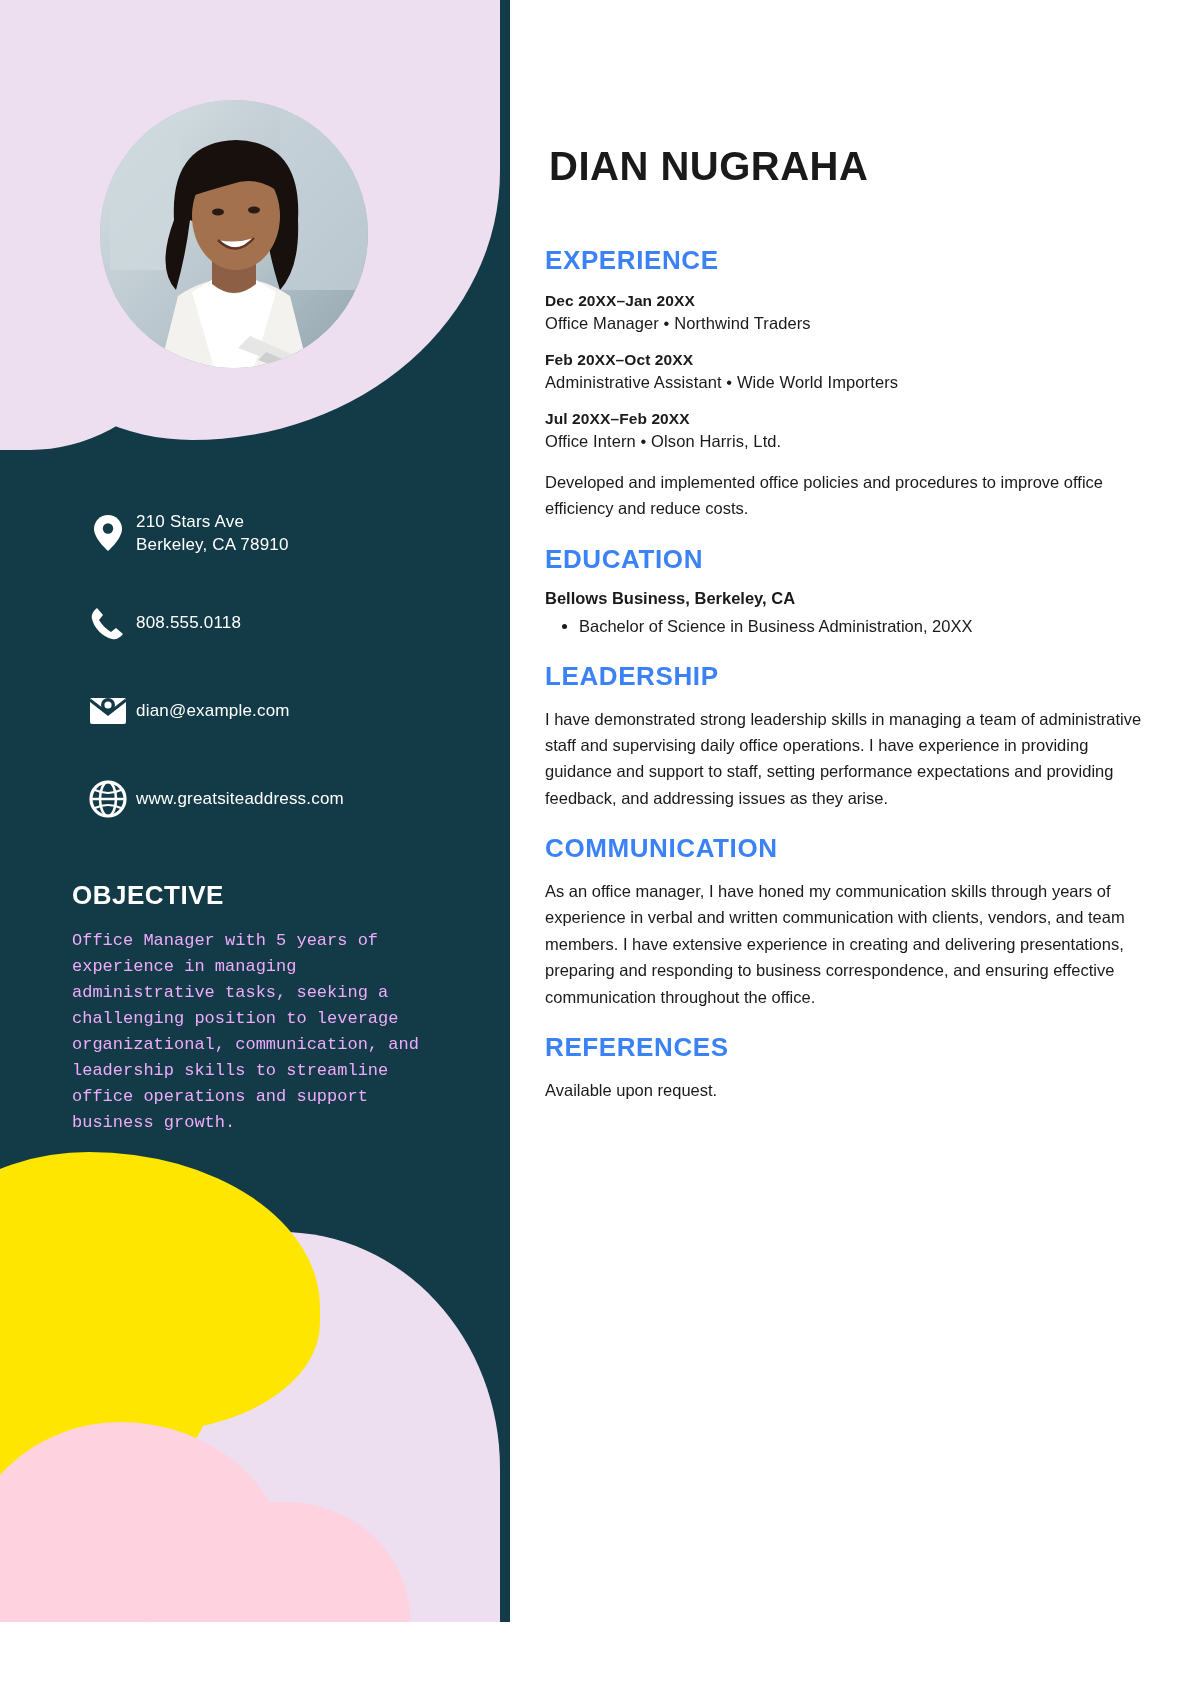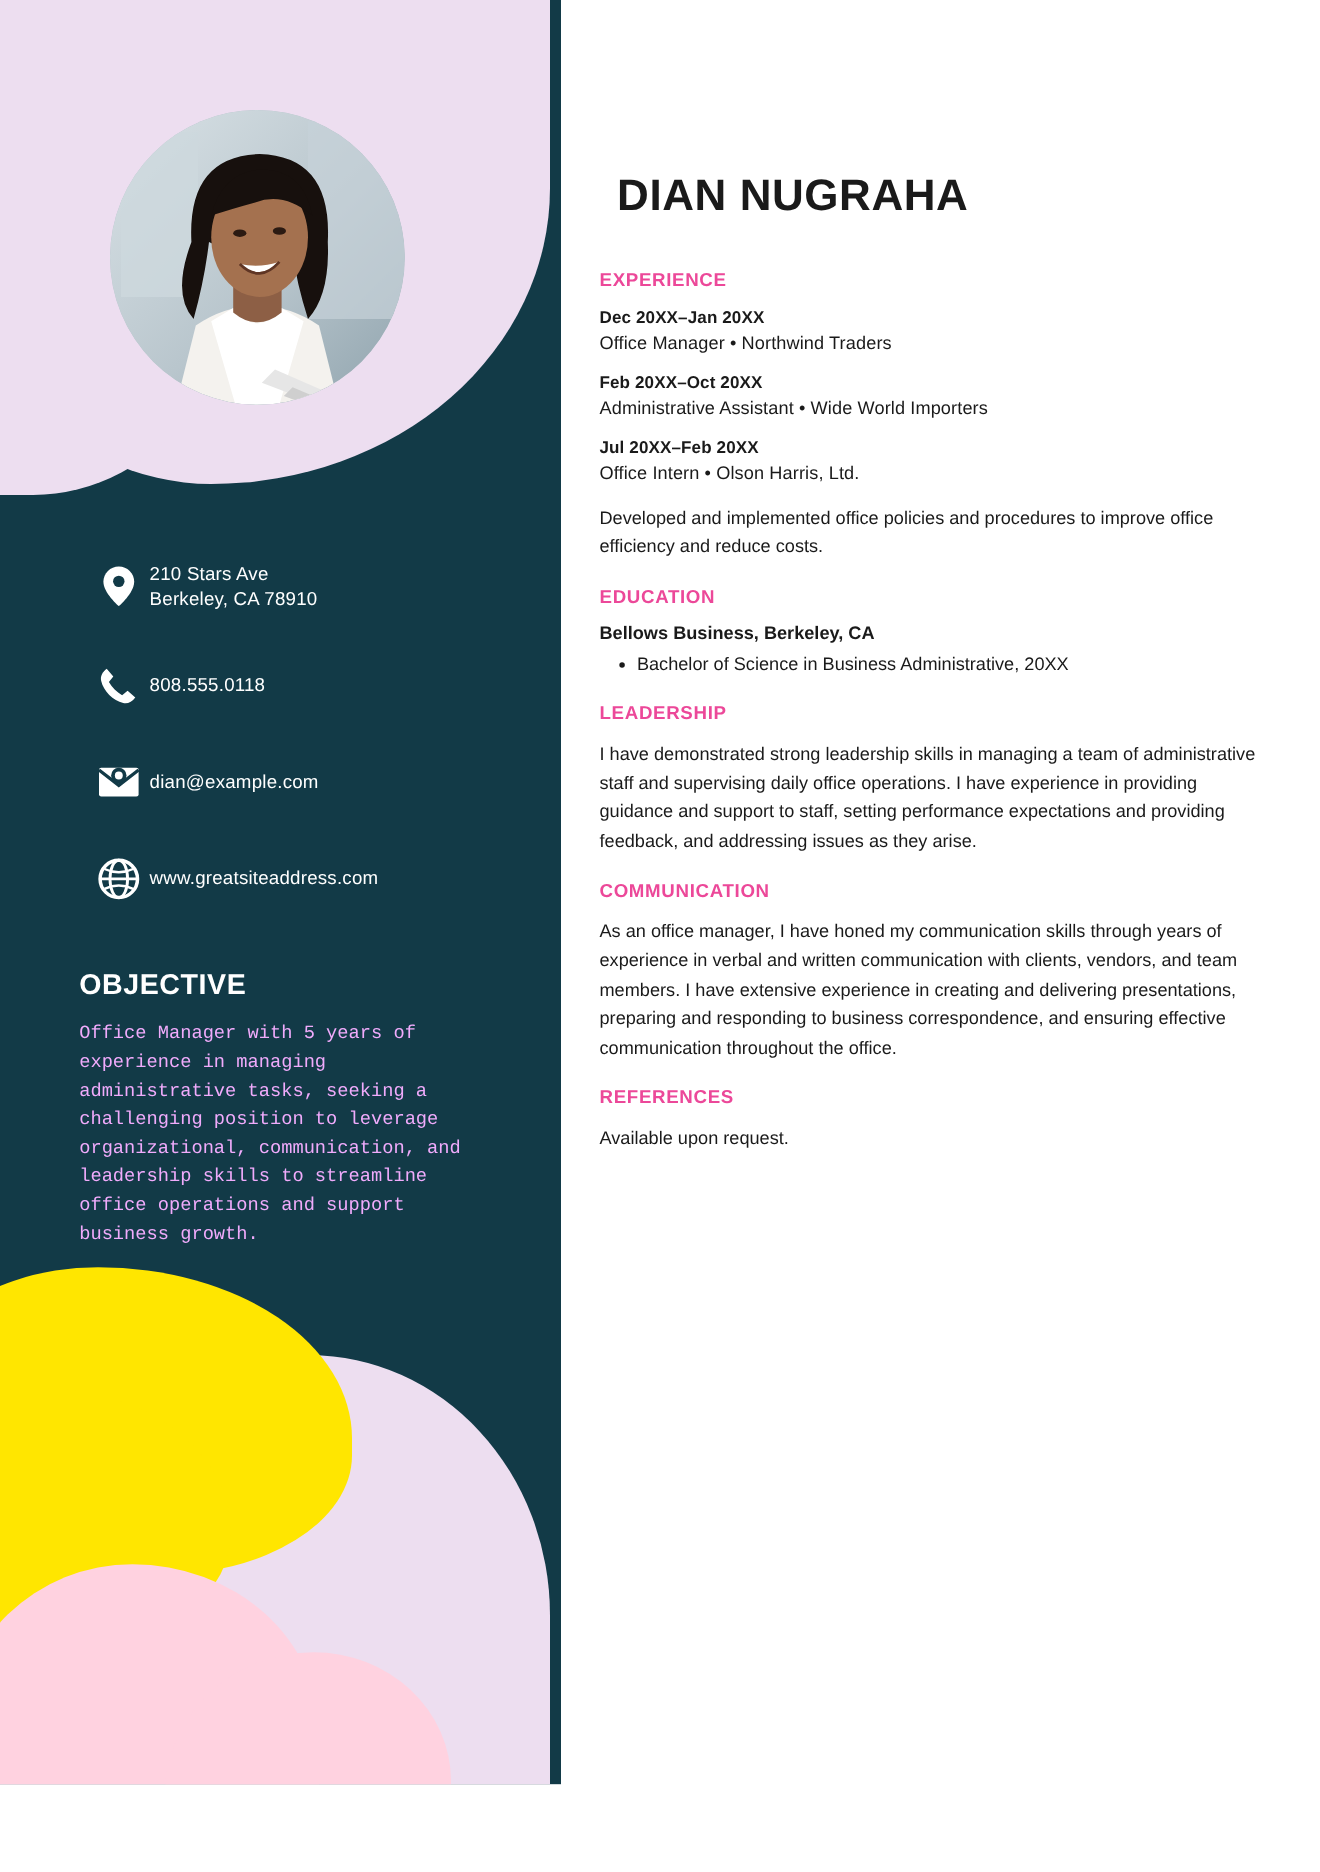--- a/index.html
+++ b/index.html
@@ -173,31 +173,31 @@
     padding: 0;
   }
   .name {
     position: absolute;
     left: 35px;
     top: 140px;
     font-size: 40px;
     font-weight: bold;
     color: #1a1a1a;
     letter-spacing: .5px;
-    margin: 16px;
+    margin: 4px;
   }
   .content {
     position: absolute;
     left: 35px;
     top: 245px;
     width: 600px;
   }
   .sec-title {
-    color: #ec4899;
-    font-size: 17px;
+    color: #3b82f6;
+    font-size: 26px;
     font-weight: bold;
     letter-spacing: .6px;
     margin: 0 0 14px 0;
   }
   .sec + .sec { margin-top: 22px; }
 
   .job { margin-bottom: 18px; }
   .job-date {
     font-size: 15.5px;
     font-weight: bold;
@@ -362,21 +362,21 @@
           <p class="job-role">Office Intern • Olson Harris, Ltd.</p>
         </div>
 
         <p class="para">Developed and implemented office policies and procedures to improve office efficiency and reduce costs.</p>
       </div>
 
       <div class="sec">
         <h2 class="sec-title">EDUCATION</h2>
         <p class="edu-school">Bellows Business, Berkeley, CA</p>
         <ul class="edu-list">
-          <li>Bachelor of Science in Business Administrative, 20XX</li>
+          <li>Bachelor of Science in Business Administration, 20XX</li>
         </ul>
       </div>
 
       <div class="sec">
         <h2 class="sec-title">LEADERSHIP</h2>
         <p class="para">I have demonstrated strong leadership skills in managing a team of administrative staff and supervising daily office operations. I have experience in providing guidance and support to staff, setting performance expectations and providing feedback, and addressing issues as they arise.</p>
       </div>
 
       <div class="sec">
         <h2 class="sec-title">COMMUNICATION</h2>

